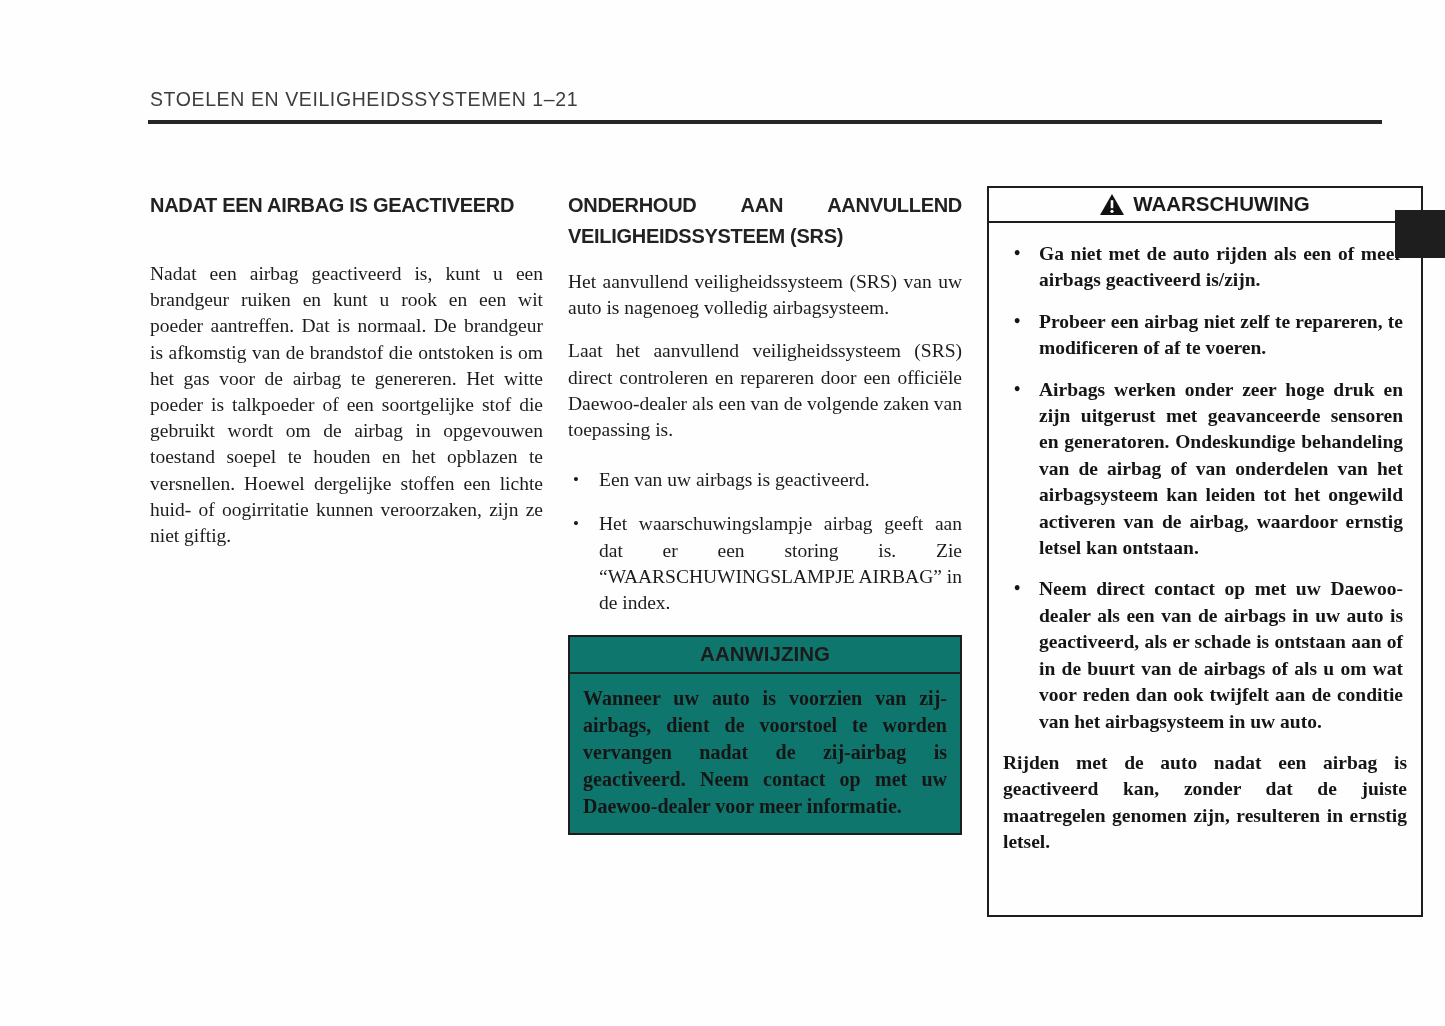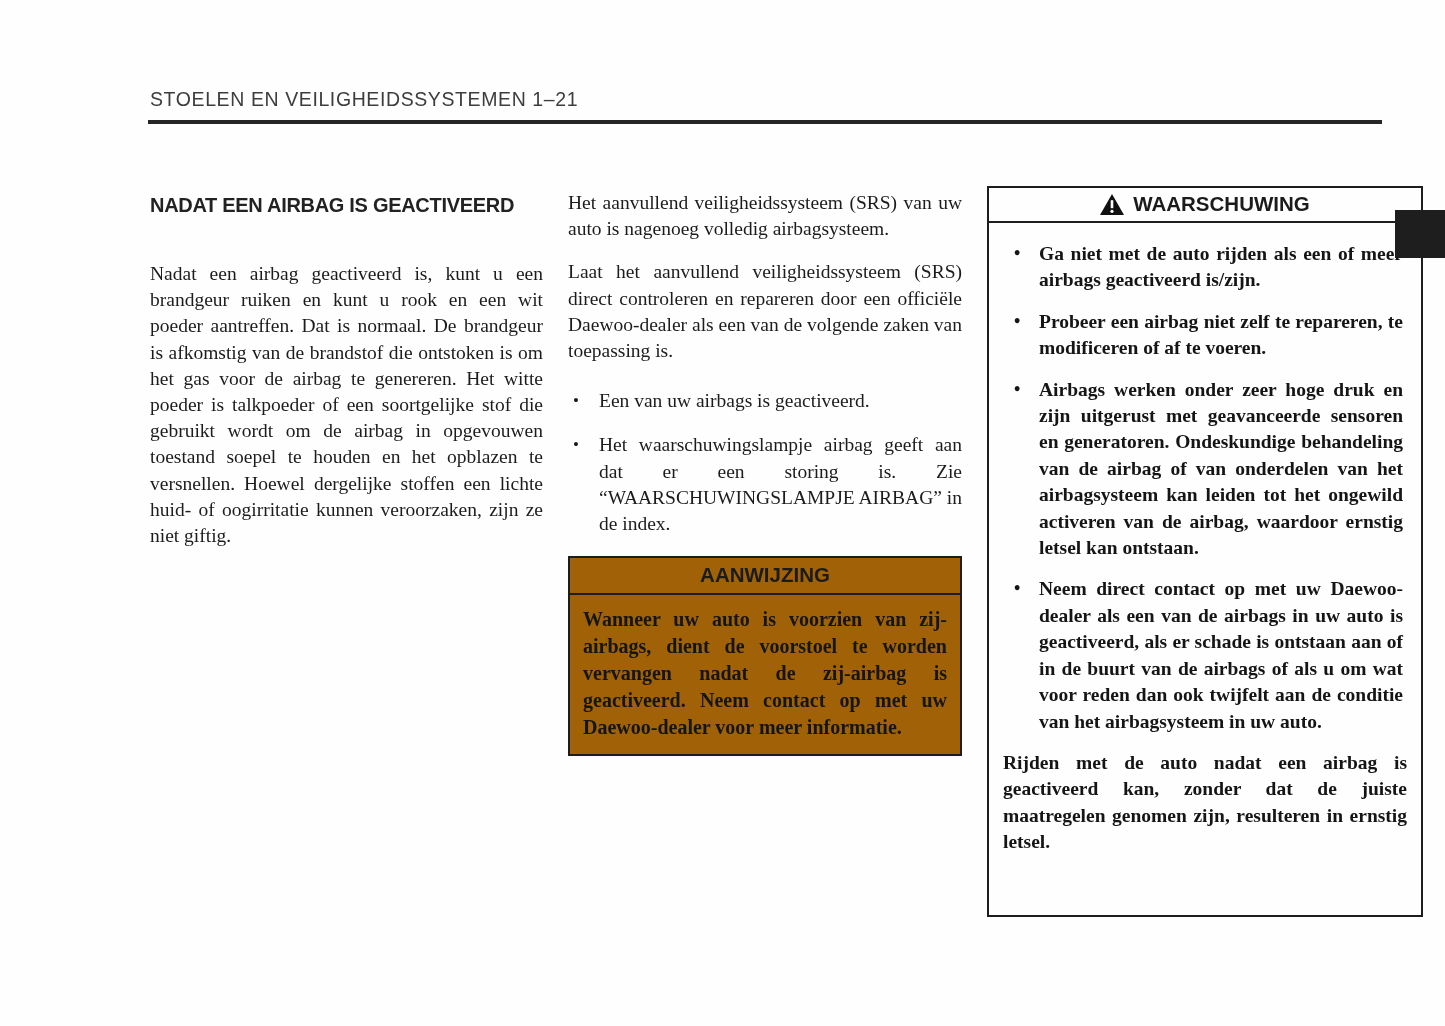--- a/index.html
+++ b/index.html
@@ -77,21 +77,21 @@
     position: absolute;
     left: 5px;
     top: 0;
     font-size: 17px;
   }
 
   
   .note-box {
     margin-top: 19px;
     border: 2px solid #1d1d1d;
-    background: #a16207;
+    background: #0f766e;
   }
   .note-title {
     border-bottom: 2px solid #1d1d1d;
     text-align: center;
     font-family: "Liberation Sans", sans-serif;
     font-weight: bold;
     font-size: 20.5px;
     padding: 5px 0 6px;
     color: #1b1b1b;
   }
@@ -168,20 +168,24 @@
 
   <div class="running-head">STOELEN EN VEILIGHEIDSSYSTEMEN 1–21</div>
   <div class="header-rule"></div>
 
   <section class="col col-left">
     <h2 class="sec-heading">NADAT EEN AIRBAG IS GEACTIVEERD</h2>
     <p class="body-par">Nadat een airbag geactiveerd is, kunt u een brandgeur ruiken en kunt u rook en een wit poeder aantreffen. Dat is normaal. De brandgeur is afkomstig van de brandstof die ontstoken is om het gas voor de airbag te genereren. Het witte poeder is talkpoeder of een soortgelijke stof die gebruikt wordt om de airbag in opgevouwen toestand soepel te houden en het opblazen te versnellen. Hoewel dergelijke stoffen een lichte huid- of oogirritatie kunnen veroorzaken, zijn ze niet giftig.</p>
   </section>
 
   <section class="col col-middle">
+    <h2 class="sec-heading sec-heading-2line">
+      <span class="hline1">ONDERHOUD AAN AANVULLEND</span>
+      <span class="hline2">VEILIGHEIDSSYSTEEM (SRS)</span>
+    </h2>
     <p class="body-par">Het aanvullend veiligheidssysteem (SRS) van uw auto is nagenoeg volledig airbagsysteem.</p>
     <p class="body-par">Laat het aanvullend veiligheidssysteem (SRS) direct controleren en repareren door een officiële Daewoo-dealer als een van de volgende zaken van toepassing is.</p>
     <ul class="dot-list">
       <li>
         <span>Een van uw airbags is geactiveerd.</span>
       </li>
       <li>
         <span>Het waarschuwingslampje airbag geeft aan dat er een storing is. Zie “WAARSCHUWINGSLAMPJE AIRBAG” in de index.</span>
       </li>
     </ul>

